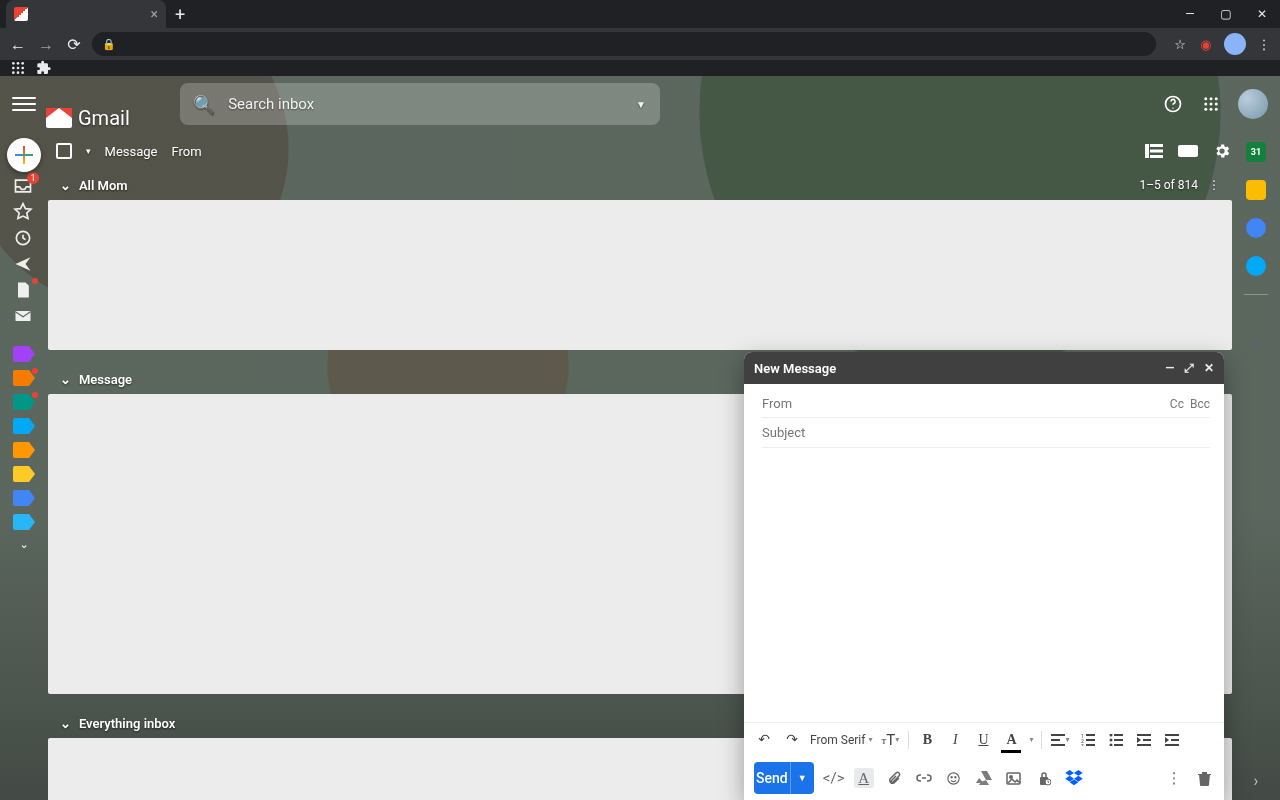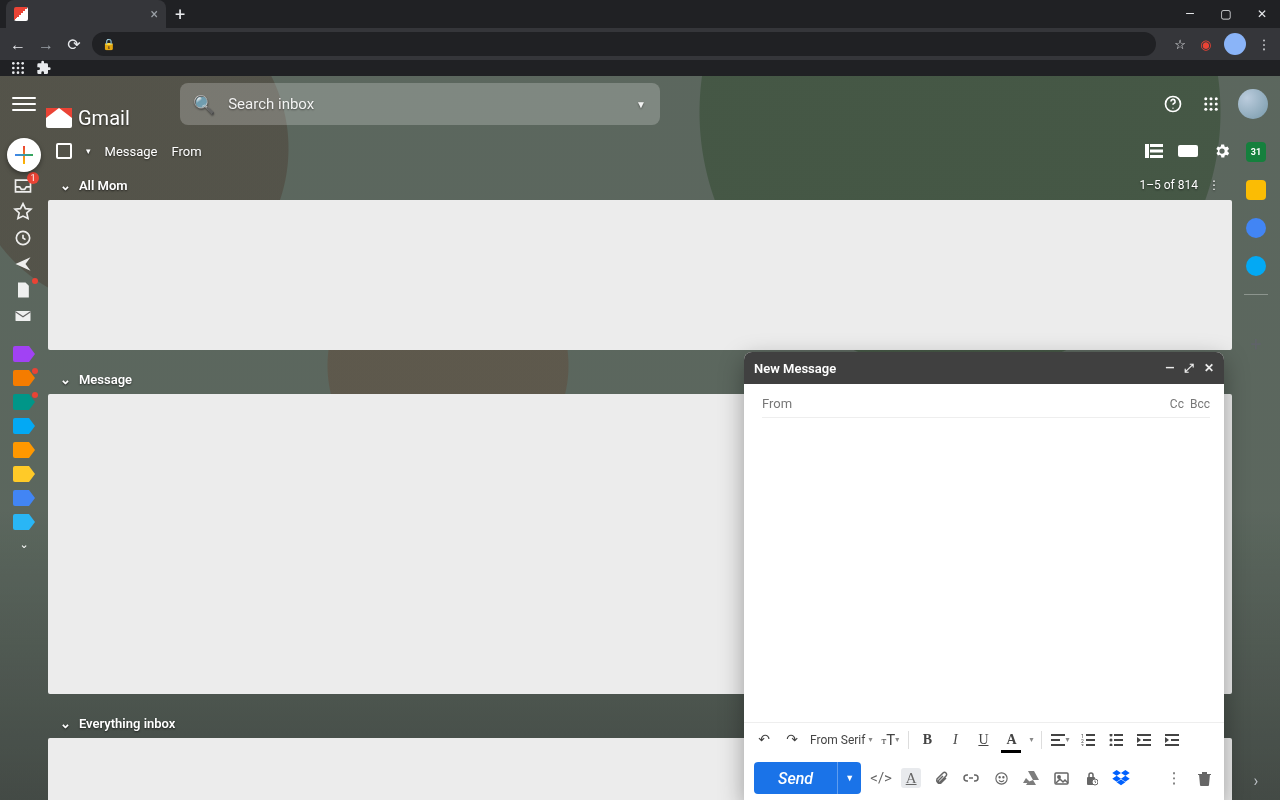--- a/index.html
+++ b/index.html
@@ -106,21 +106,21 @@
   .fmtbar{ height:34px; border-top:1px solid #eee; display:flex; align-items:center; gap:8px; padding:0 10px; color:#444; font-size:14px;}
   .fmtbar .btn{ min-width:20px; height:22px; display:flex; align-items:center; justify-content:center; cursor:pointer; font-family:Georgia,serif;}
   .fmtbar .sep{ width:1px;height:18px;background:#ddd;}
   .fontname{ font-size:12px; display:flex; align-items:center; gap:3px; cursor:pointer;}
   .tinycaret{font-size:8px;color:#888;}
   .colorA{ position:relative; font-weight:bold; }
   .colorA:after{content:"";position:absolute;left:0;right:0;bottom:-2px;height:3px;background:#000;}
 
   .sendbar{ height:44px; display:flex; align-items:center; gap:10px; padding:0 10px;}
   .sendbtn{ height:32px; background:#1a73e8; color:#fff; border-radius:4px; display:flex; align-items:center; overflow:hidden; cursor:pointer;}
-  .sendbtn .main{ padding:0 24px; font-size:16px; font-weight:500;font-style:italic;}
+  .sendbtn .main{ padding:0 2px; font-size:14px; font-weight:500;}
   .sendbtn .drop{ width:24px; height:100%; display:flex; align-items:center; justify-content:center; border-left:1px solid rgba(255,255,255,.3); font-size:9px;}
   .sb-ic{ width:20px;height:20px;display:flex;align-items:center;justify-content:center;color:#666;cursor:pointer;font-size:15px;}
   .sb-ic.hl{ background:#e8eaed;border-radius:3px;}
   .sb-right{ margin-left:auto; display:flex; gap:10px;}
   .dropbox { color:#0061fe; font-size:16px; }
 </style>
 </head>
 <body>
 
 <div class="chrome-top">
@@ -348,20 +348,23 @@
       </div>
     </div>
     <div class="compose-fields">
       <div class="cf-row">
         <span class="lab" data-name="from-label">From</span>
         <span class="ccbcc">
           <span data-name="cc-button">Cc</span>
           <span data-name="bcc-button">Bcc</span>
         </span>
       </div>
+      <div class="subj-row">
+        <input data-name="subject-input" placeholder="Subject" style="">
+      </div>
     </div>
     <div class="compose-body" data-name="compose-body"></div>
 
     <div class="fmtbar" data-name="format-toolbar">
       <span class="btn" data-name="undo-icon">↶</span>
       <span class="btn" data-name="redo-icon">↷</span>
       <span class="fontname" data-name="font-family-select">
           <span>From Serif</span>
           <span class="tinycaret">▾</span>
         </span>

